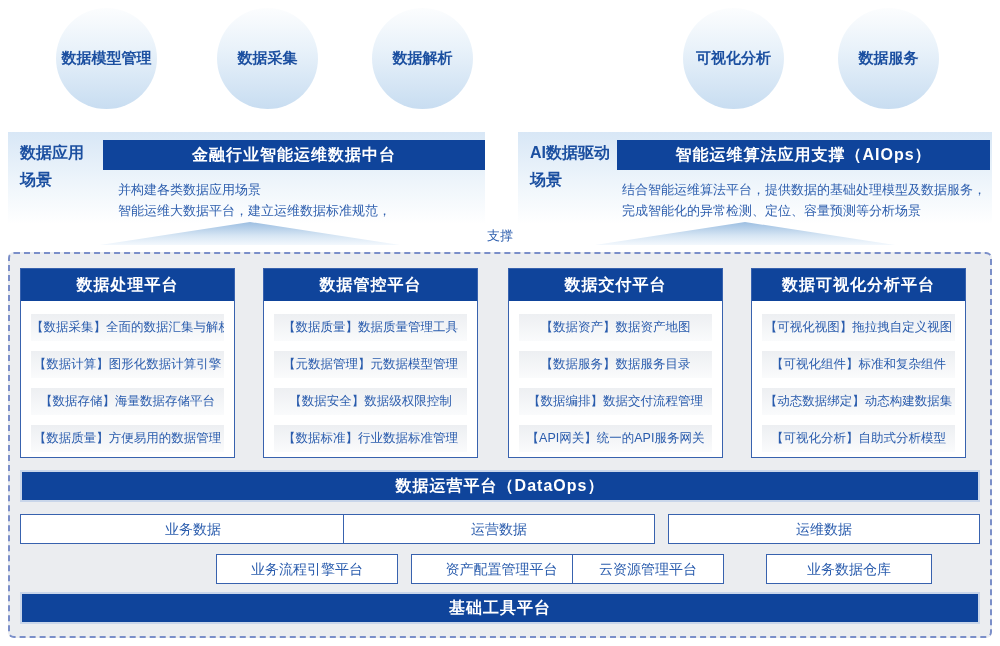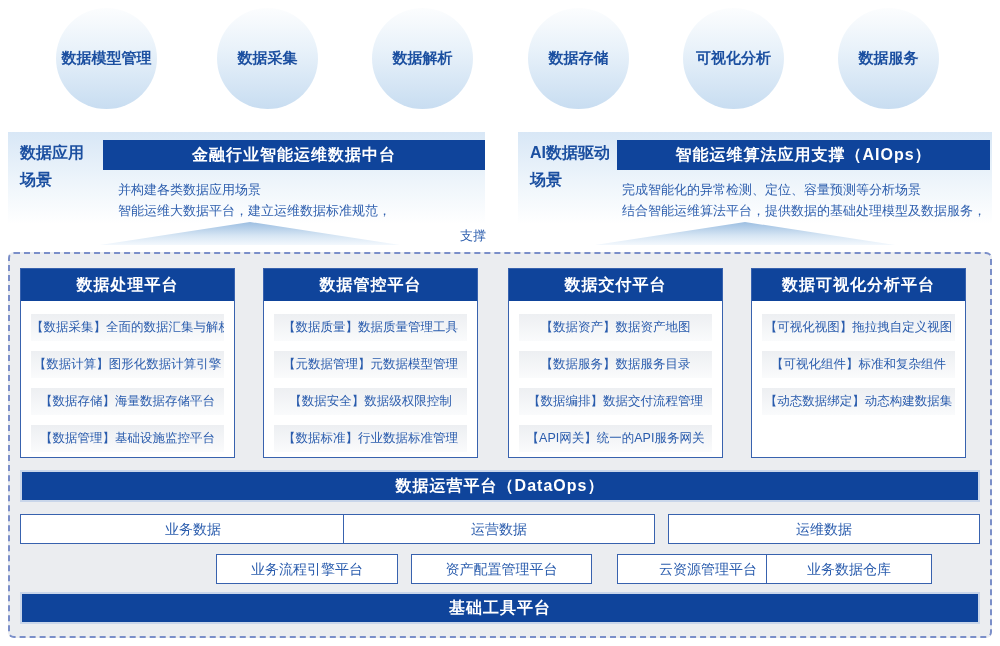--- a/index.html
+++ b/index.html
@@ -36,21 +36,21 @@
     position: absolute; top: 47px; color: #2e5fae; font-size: 13px;
     line-height: 21px; white-space: nowrap;
   }
 
   .chevron {
     position: absolute; top: 222px; width: 300px; height: 23px;
     clip-path: polygon(50% 0%, 100% 100%, 0% 100%);
     background: linear-gradient(180deg, #9cbee1 0%, #d7e6f4 60%, #f3f8fd 100%);
   }
   .support-text {
-    position: absolute; top: 227px; left: 460px; width: 80px; 
+    position: absolute; top: 227px; left: 460px; width: 80px; text-align: center;
     color: #2e5fae; font-size: 13px;
   }
 
   
   .main-panel {
     position: absolute; left: 8px; top: 252px; width: 984px; height: 386px;
     border: 2px dashed #7b8fc9; border-radius: 6px; background: #ebedf0;
   }
 
   
@@ -85,21 +85,20 @@
   .row-plat { top: 554px; }
 </style>
 </head>
 <body>
 
 <div class="stage">
 
   <div class="bubble" style="left:56px">数据模型管理</div>
   <div class="bubble" style="left:217px">数据采集</div>
   <div class="bubble" style="left:372px">数据解析</div>
-  <div class="bubble" style="left:528px">数据存储</div>
   <div class="bubble" style="left:683px">可视化分析</div>
   <div class="bubble" style="left:838px">数据服务</div>
 
   <div class="scenario" style="left:8px; width:477px">
     <div class="scenario-label">
       <div>数据应用</div>
       <div>场景</div>
     </div>
     <div class="scenario-title" style="left:95px; width:382px">金融行业智能运维数据中台</div>
     <div class="scenario-desc" style="left:110px">
@@ -108,38 +107,38 @@
     </div>
   </div>
 
   <div class="scenario" style="left:518px; width:474px">
     <div class="scenario-label">
       <div>AI数据驱动</div>
       <div>场景</div>
     </div>
     <div class="scenario-title" style="left:99px; width:373px">智能运维算法应用支撑（AIOps）</div>
     <div class="scenario-desc" style="left:104px">
+      <div>结合智能运维算法平台，提供数据的基础处理模型及数据服务，</div>
       <div>完成智能化的异常检测、定位、容量预测等分析场景</div>
-      <div>结合智能运维算法平台，提供数据的基础处理模型及数据服务，</div>
     </div>
   </div>
 
   <div class="chevron" style="left:100px"></div>
   <div class="chevron" style="left:595px"></div>
   <div class="support-text">支撑</div>
 
   <div class="main-panel"></div>
 
   <div class="pcol" style="left:20px">
     <div class="pcol-header">数据处理平台</div>
     <div class="pcol-items">
       <div class="pcol-item">【数据采集】全面的数据汇集与解析</div>
       <div class="pcol-item">【数据计算】图形化数据计算引擎</div>
       <div class="pcol-item">【数据存储】海量数据存储平台</div>
-      <div class="pcol-item">【数据管理】基础设施监控平台</div>
+      <div class="pcol-item">【数据质量】方便易用的数据管理</div>
     </div>
   </div>
 
   <div class="pcol" style="left:263px">
     <div class="pcol-header">数据管控平台</div>
     <div class="pcol-items">
       <div class="pcol-item">【数据质量】数据质量管理工具</div>
       <div class="pcol-item">【元数据管理】元数据模型管理</div>
       <div class="pcol-item">【数据安全】数据级权限控制</div>
       <div class="pcol-item">【数据标准】行业数据标准管理</div>
@@ -155,29 +154,30 @@
       <div class="pcol-item">【API网关】统一的API服务网关</div>
     </div>
   </div>
 
   <div class="pcol" style="left:751px">
     <div class="pcol-header">数据可视化分析平台</div>
     <div class="pcol-items">
       <div class="pcol-item">【可视化视图】拖拉拽自定义视图</div>
       <div class="pcol-item">【可视化组件】标准和复杂组件</div>
       <div class="pcol-item">【动态数据绑定】动态构建数据集</div>
+      <div class="pcol-item">【可视化分析】自助式分析模型</div>
     </div>
   </div>
 
   <div class="dark-bar" style="top:470px">数据运营平台（DataOps）</div>
 
   <div class="wbox row-data" style="left:20px;  width:346px">业务数据</div>
   <div class="wbox row-data" style="left:343px; width:312px">运营数据</div>
   <div class="wbox row-data" style="left:668px; width:312px">运维数据</div>
 
   <div class="wbox row-plat" style="left:216px; width:182px">业务流程引擎平台</div>
   <div class="wbox row-plat" style="left:411px; width:181px">资产配置管理平台</div>
-  <div class="wbox row-plat" style="left:617px; width:182px">云资源管理平台</div>
+  <div class="wbox row-plat" style="left:572px; width:152px">云资源管理平台</div>
   <div class="wbox row-plat" style="left:766px; width:166px">业务数据仓库</div>
 
   <div class="dark-bar" style="top:592px">基础工具平台</div>
 
 </div>
 
 </body></html>

